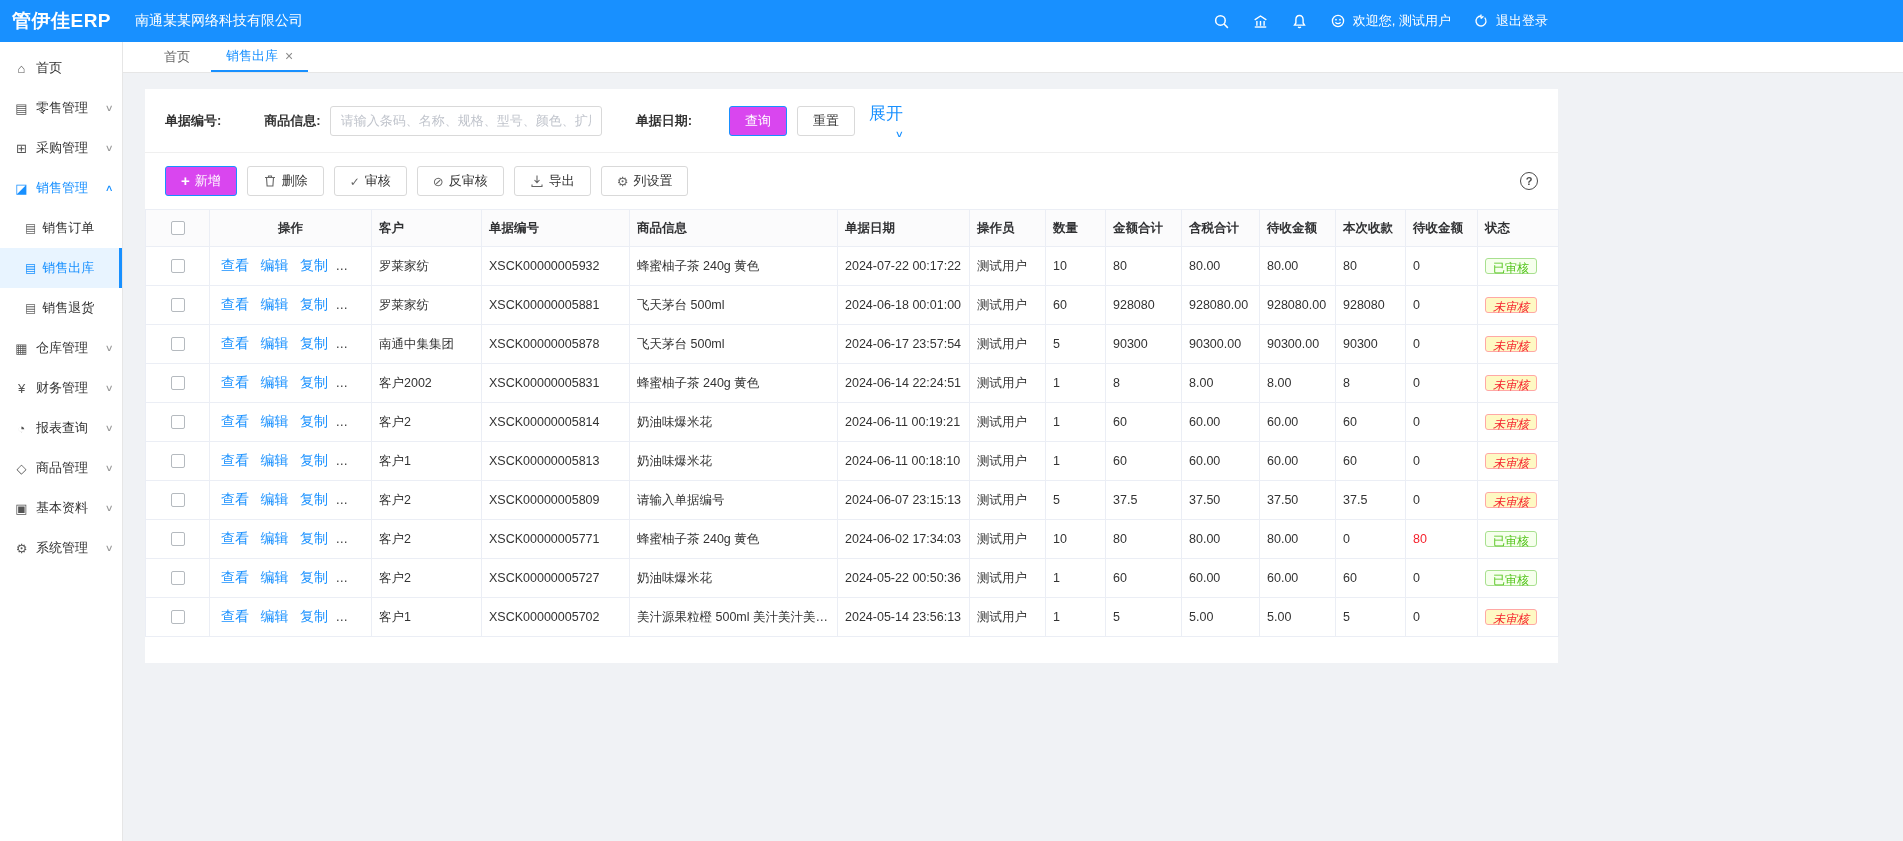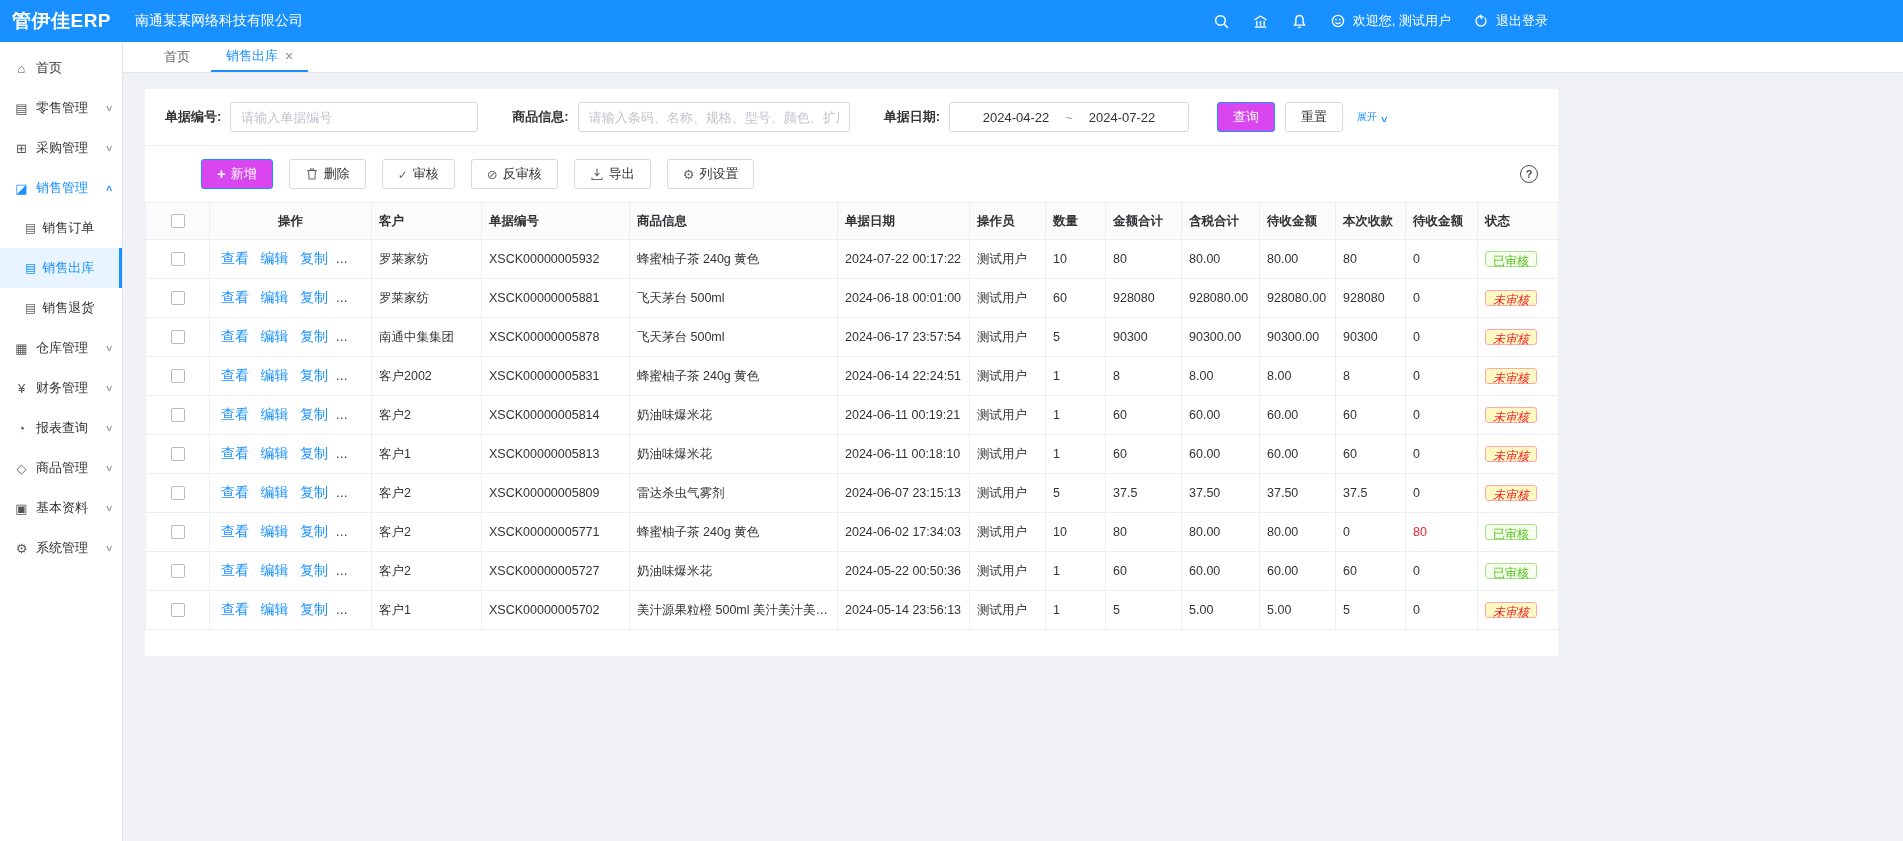--- a/index.html
+++ b/index.html
@@ -42,26 +42,26 @@
 
 .filters{display:flex;align-items:center;padding:13px 20px;border-bottom:1px solid #efefef;}
 .f-label{font-weight:bold;font-size:13px;color:#333;margin-right:9px;white-space:nowrap;}
 .f-input{height:30px;border:1px solid #d9d9d9;border-radius:3px;padding:0 10px;font-size:13px;color:#333;font-family:inherit;outline:none;}
 .f-input::placeholder{color:#c0c4cc;}
 .ml34{margin-left:34px;}.ml28{margin-left:28px;}.ml10{margin-left:10px;}.ml14{margin-left:14px;}
 .date-range{height:30px;width:240px;border:1px solid #d9d9d9;border-radius:3px;display:flex;align-items:center;justify-content:center;gap:16px;font-size:13px;color:#333;cursor:pointer;}
 .date-range .sep{color:#999;}
 .btn{height:30px;padding:0 15px;border:1px solid #d9d9d9;border-radius:3px;background:#fff;font-size:13px;color:#333;display:inline-flex;align-items:center;gap:5px;white-space:nowrap;}
 .btn.primary{background:#d946ef;border-color:#1890ff;color:#fff;}
-.expand-link{color:#1890ff;font-size:10px;display:inline-flex;align-items:flex-end;gap:4px;}
+.expand-link{color:#1890ff;font-size:17px;display:inline-flex;align-items:flex-end;gap:4px;flex-direction:column;}
 .chev{font-size:9px;transform:scaleX(1.4);display:inline-block;}
 .chev::before{content:"∨";}
 
 
-.toolbar{display:flex;align-items:center;padding:13px 20px;gap:16px;margin-left:36px;}
+.toolbar{display:flex;align-items:center;padding:13px 20px;gap:10px;}
 .plus-icon::before{content:"+";font-size:15px;font-weight:bold;line-height:1;}
 .icon-check::before{content:"✓";font-size:12px;color:#666;}
 .icon-ban::before{content:"⊘";font-size:13px;color:#666;}
 .icon-gear::before{content:"⚙";font-size:13px;color:#666;}
 .t-icon{width:14px;height:14px;}
 .help{margin-left:auto;width:18px;height:18px;border:1px solid #4a4a4a;border-radius:50%;display:flex;align-items:center;justify-content:center;font-size:11px;font-weight:bold;color:#4a4a4a;cursor:pointer;}
 .help::before{content:"?";}
 
 
 table{width:1413px;border-collapse:collapse;table-layout:fixed;}
@@ -226,29 +226,23 @@
         <span>销售出库</span>
         <span class="tab-close"></span>
       </div>
     </div>
 
     <div class="page">
       <div class="card">
 
         <div class="filters">
           <span class="f-label">单据编号:</span>
-          <input class="f-input" style="width: 248px;" placeholder="请输入单据编号">
           <span class="f-label ml34">商品信息:</span>
           <input class="f-input" style="width: 272px;" placeholder="请输入条码、名称、规格、型号、颜色、扩展...">
           <span class="f-label ml34">单据日期:</span>
-          <div class="date-range">
-            <span>2024-04-22</span>
-            <span class="sep">~</span>
-            <span>2024-07-22</span>
-          </div>
           <button class="btn primary ml28">查询</button>
           <button class="btn ml10">重置</button>
           <a class="expand-link ml14">
             <span>展开</span>
             <span class="chev"></span>
           </a>
         </div>
 
         <div class="toolbar">
           <button class="btn primary">
@@ -453,21 +447,21 @@
           <tr>
             <td class="tc-c"><span class="checkbox"></span></td>
             <td class="actions">
               <a>查看</a>
               <a>编辑</a>
               <a>复制</a>
               <a>删除</a>
             </td>
             <td>客户2</td>
             <td>XSCK00000005809</td>
-            <td>雷达杀虫气雾剂</td>
+            <td>请输入单据编号</td>
             <td>2024-06-07 23:15:13</td>
             <td>测试用户</td>
             <td>5</td>
             <td>37.5</td>
             <td>37.50</td>
             <td>37.50</td>
             <td>37.5</td>
             <td>0</td>
             <td><span class="badge danger">未审核</span></td>
           </tr>

